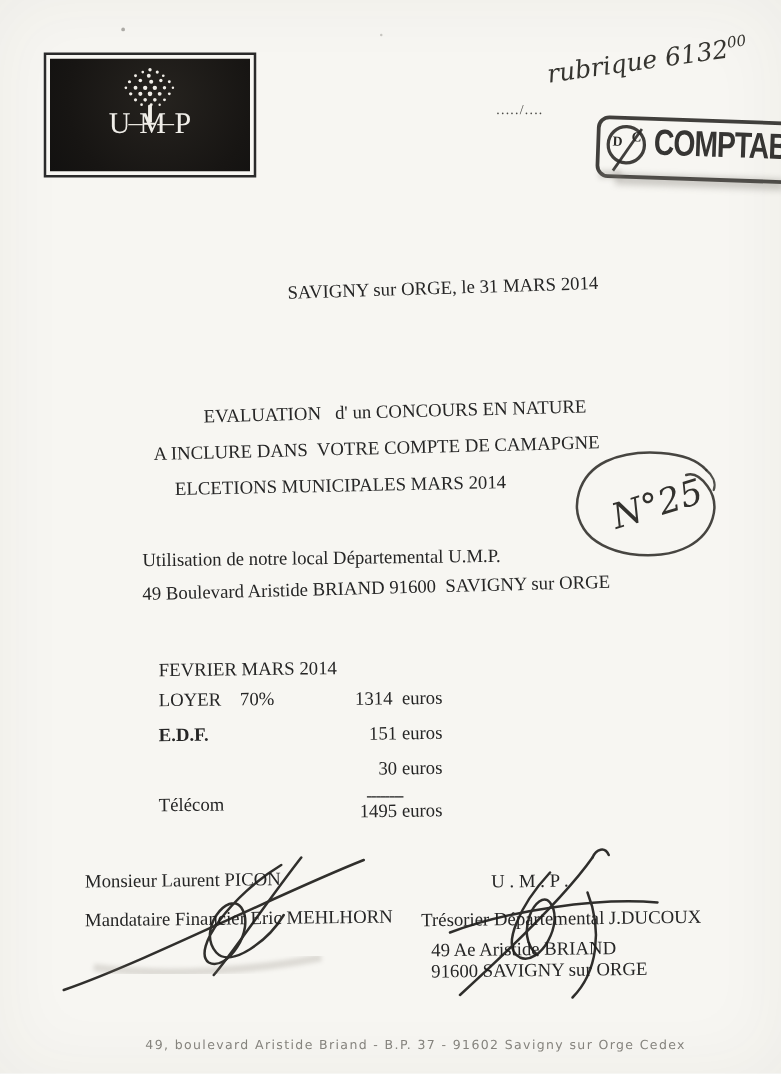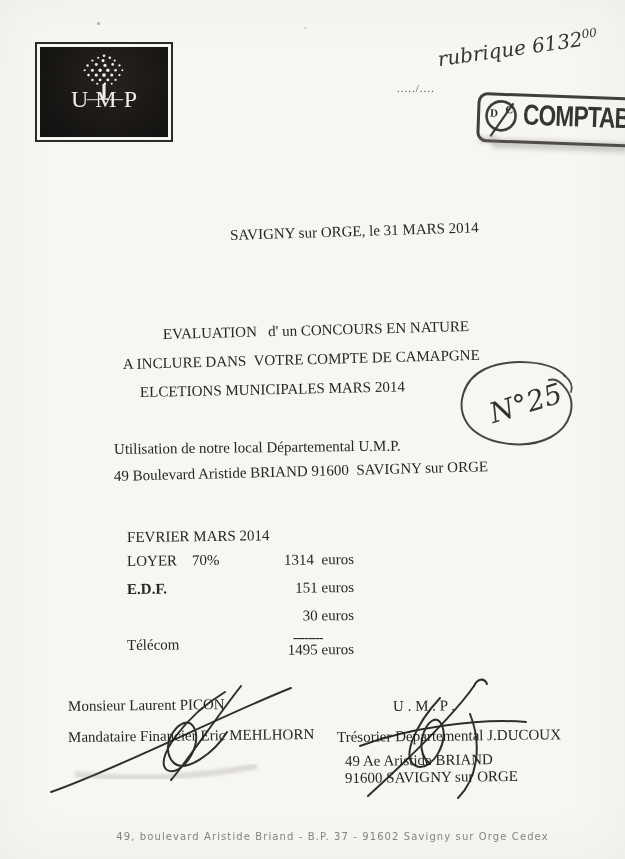--- a/index.html
+++ b/index.html
@@ -7,21 +7,21 @@
     position:relative; width:625px; height:859px;
     background:#f7f6f2; overflow:hidden;
     font-family:"Liberation Serif", serif; color:#262626;
     box-shadow: inset 0 0 60px rgba(60,55,40,0.05);
   }
   .line{ position:absolute; white-space:pre; font-size:15px; transform-origin:left center; }
   .sk1{ transform:rotate(-1.5deg);} .sk2{ transform:rotate(-1.2deg);}
   .sk3{ transform:rotate(-0.7deg);} .sk4{ transform:rotate(-1.8deg);}
 
   
-  .logo{ position:absolute; left:35px; top:42px; width:138px; height:100px;
+  .logo{ position:absolute; left:35px; top:42px; width:170px; height:100px;
     border:2px solid #2a2a2a; background:#f7f6f2; padding:3px; box-sizing:border-box;}
   .logo-inner{ position:relative; width:100%; height:100%;
     background:radial-gradient(circle at 55% 35%, #26231f 0%, #171513 70%, #121110 100%);}
   .tree{ position:absolute; left:50%; top:2px; transform:translateX(-50%);}
   .logo-acronym{ position:absolute; bottom:24px; left:0; width:100%; text-align:center;
     color:#efede8; font-size:24px; letter-spacing:7px; text-indent:7px;
     font-family:"Liberation Serif",serif;}
   .logo-band{ position:absolute; left:2px; right:2px; bottom:2px; height:21px;
     background:#f5f3ef; border:1px solid #161616; text-align:center; line-height:19px;
     font-family:"Liberation Sans",sans-serif; font-weight:bold; font-size:11px;

